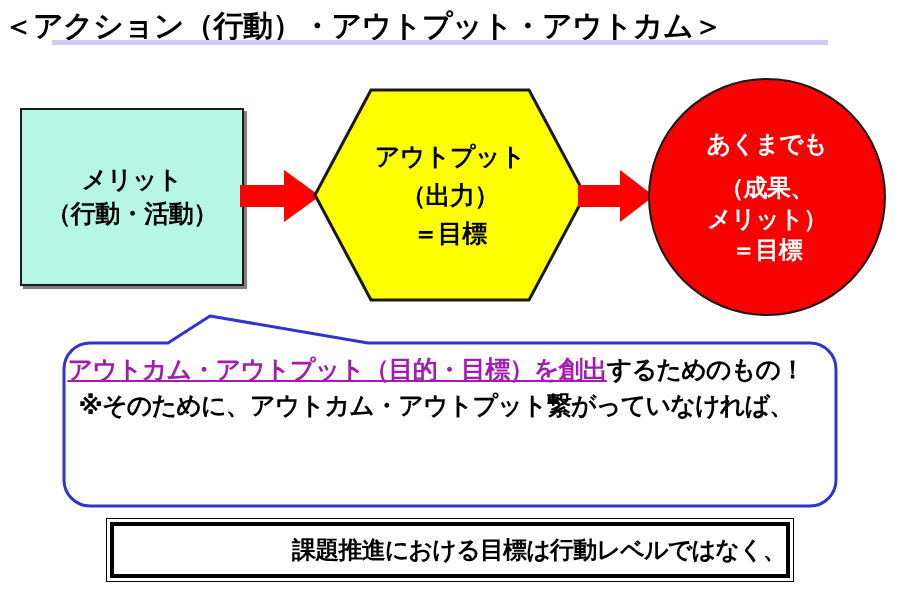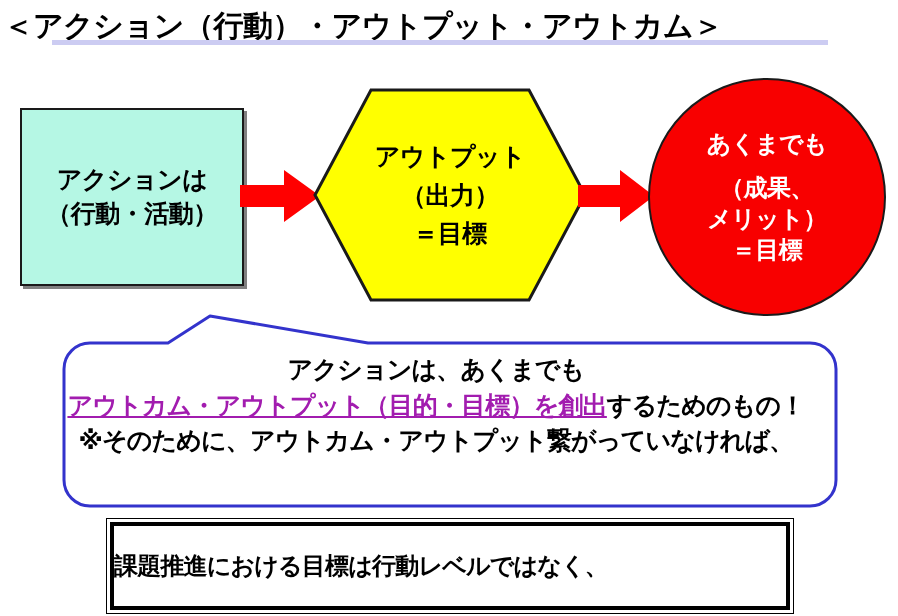--- a/index.html
+++ b/index.html
@@ -161,50 +161,50 @@
     text-decoration-thickness: 2px;
     text-underline-offset: 2px;
   }
 
   
   #bottom-box {
     position: absolute;
     left: 110px;
     top: 522px;
     width: 680px;
-    height: 88px;
+    height: 56px;
     background: #ffffff;
     border: 4px solid #000000;
     box-sizing: border-box;
     outline: 1px solid #000000;
     outline-offset: 3px;
     display: flex;
     flex-direction: column;
-    align-items: flex-start;
+    align-items: flex-end;
     justify-content: center;
   }
   #bottom-box .line {
     font-size: 24px;
     font-weight: bold;
     color: #000000;
     line-height: 1.32;
     white-space: nowrap;
     letter-spacing: -0.8px;
   }
 </style>
 </head>
 <body>
 
 <div id="canvas">
 
   <div id="title-text">＜アクション（行動）・アウトプット・アウトカム＞</div>
   <div id="title-rule"></div>
 
   <div id="action-box">
-    <div class="line">アクションは</div>
+    <div class="line">メリット</div>
     <div class="line">（行動・活動）</div>
   </div>
 
   <svg class="arrow-svg" style="left:240px; top:168px;" width="82" height="56" viewBox="0 0 82 56">
     <polygon points="0,17 44,17 44,2 80,28 44,54 44,39 0,39" fill="#ff0000"></polygon>
   </svg>
 
   <svg id="output-hex" viewBox="0 0 274 214" preserveAspectRatio="none">
     <polygon points="58,2 216,2 272,107 216,212 58,212 2,107" fill="#ffff00" stroke="#1a1a1a" stroke-width="3"></polygon>
   </svg>
@@ -234,21 +234,20 @@
              L 340 35
              L 782 35
              a 26 26 0 0 1 26 26
              L 808 172
              a 26 26 0 0 1 -26 26
              L 62 198
              a 26 26 0 0 1 -26 -26
              Z" fill="#ffffff" stroke="#3333cc" stroke-width="3" stroke-linejoin="round"></path>
   </svg>
   <div id="callout-text">
-    <div class="line">アクションは、あくまでも</div>
     <div class="line"><span class="hl-red">アウトカム・アウトプット（目的・目標）を創出</span><span>するためのもの！</span></div>
     <div class="line">※そのために、アウトカム・アウトプット繋がっていなければ、</div>
   </div>
 
   <div id="bottom-box">
     <div class="line">課題推進における目標は行動レベルではなく、</div>
   </div>
 
 </div>
 

